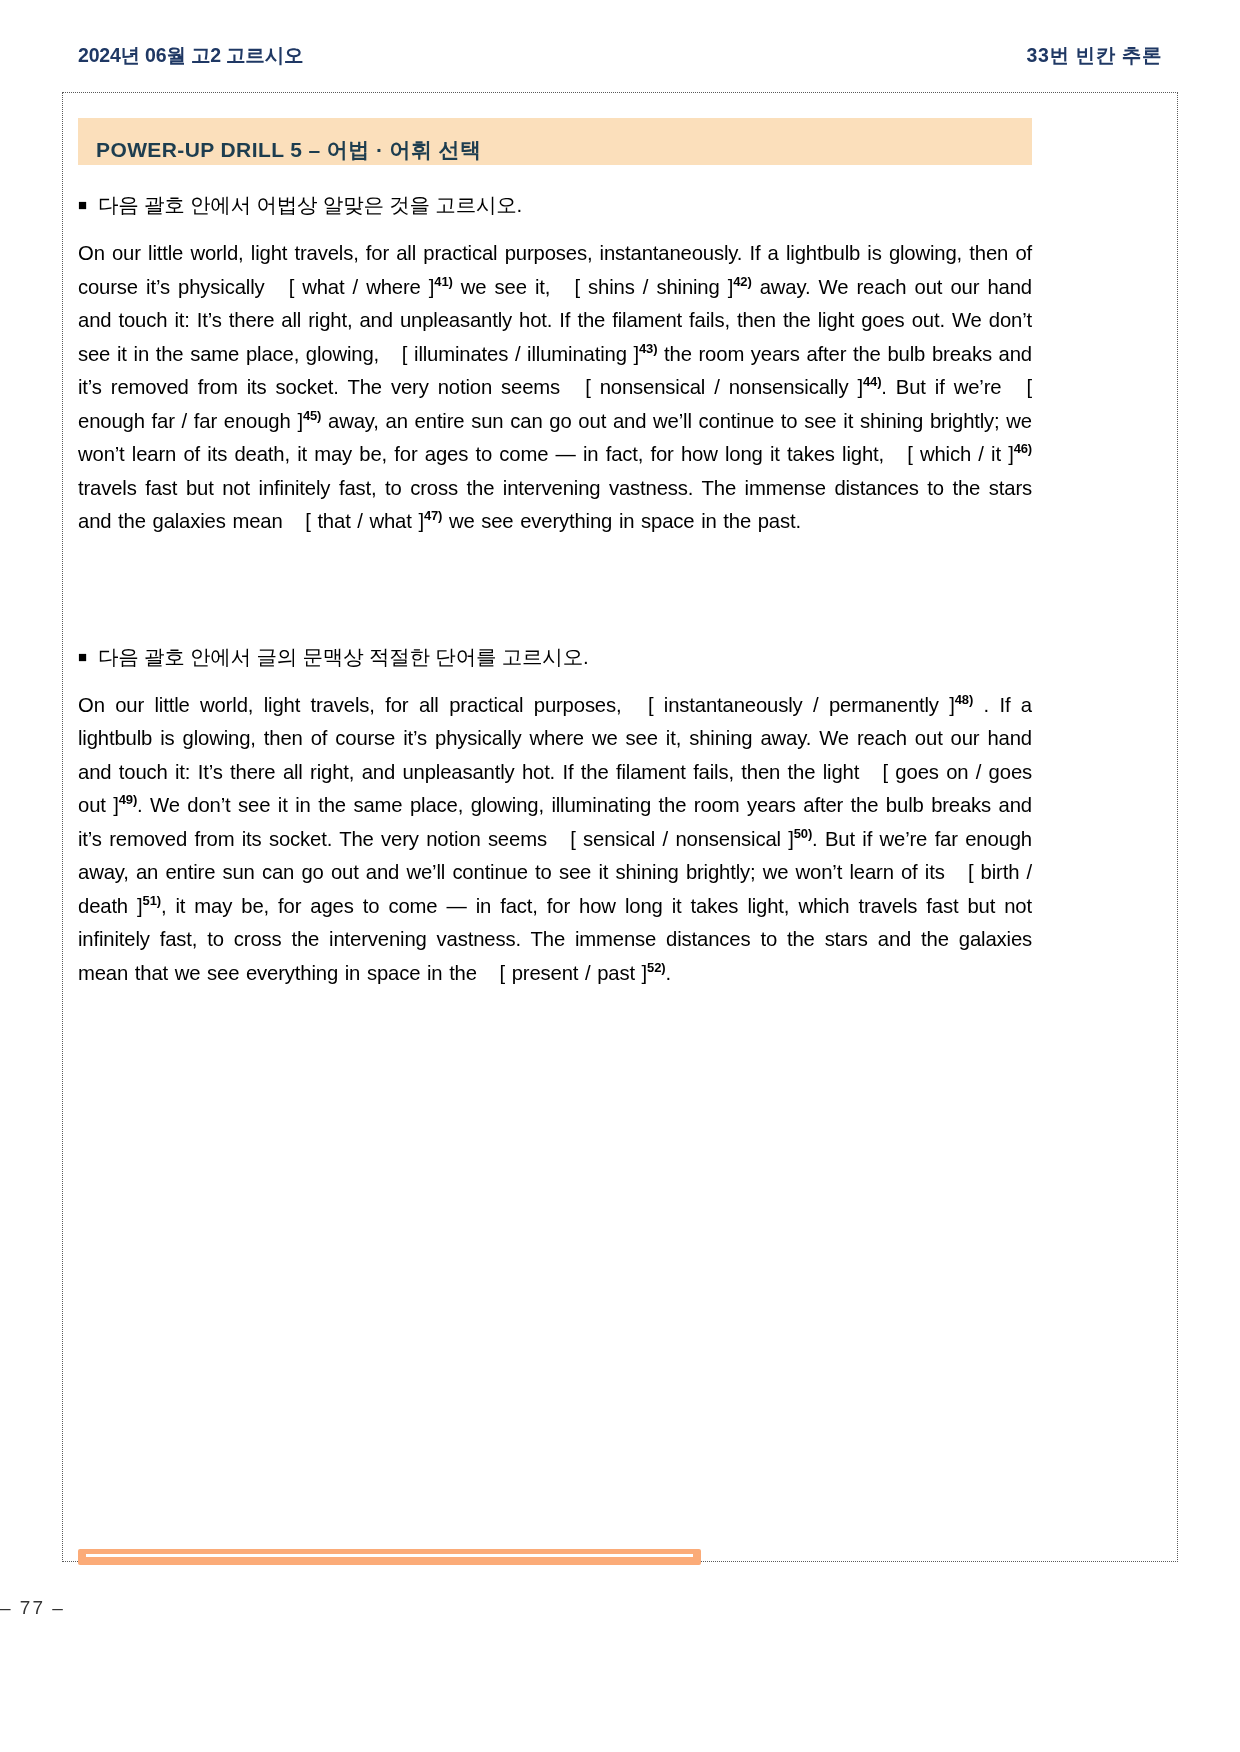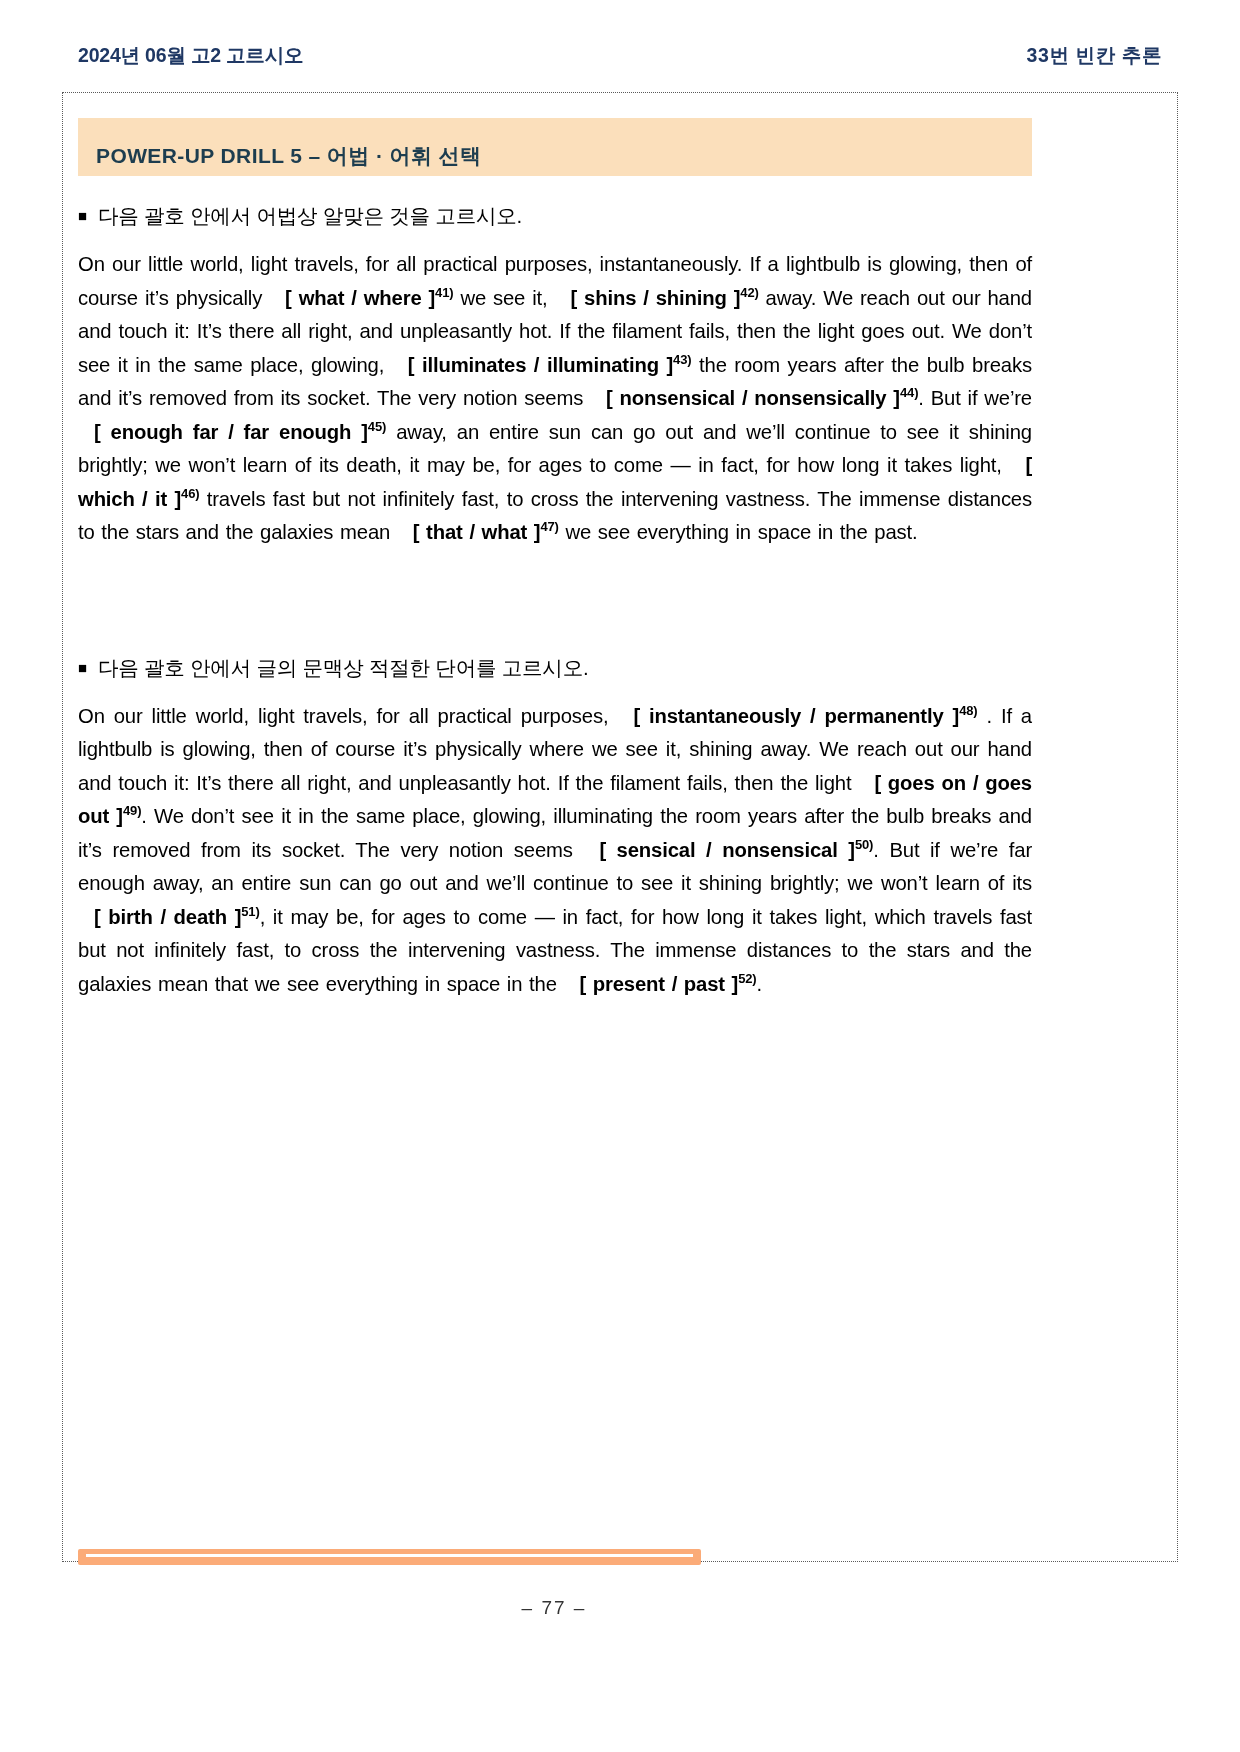--- a/index.html
+++ b/index.html
@@ -50,21 +50,21 @@
   .content {
     position: absolute;
     left: 78px;
     top: 118px;
     width: 954px;
   }
 
   
   .drill-band {
     background: #fbdfbb;
-    height: 58px;
+    height: 47px;
     display: flex;
     align-items: center;
     padding: 17px 0 0 18px;
     box-sizing: border-box;
     margin-bottom: 26px;
   }
   .drill-band .drill-title {
     font-size: 21px;
     font-weight: 700;
     color: #1d3d4f;
@@ -92,21 +92,21 @@
   
   .passage {
     font-size: 20.3px;
     line-height: 33.5px;
     text-align: justify;
     text-justify: inter-word;
     letter-spacing: -0.15px;
     margin: 0;
     word-spacing: 1.2px;
   }
-  .passage b { font-weight: 700; padding-left: 16px; }
+  .passage b { font-weight: 400; padding-left: 16px; }
   .passage sup {
     font-size: 13px;
     font-weight: 700;
     vertical-align: super;
     line-height: 0;
     margin-top: 8px;
   }
 
   .gap-block { height: 104px; }
 
@@ -128,21 +128,21 @@
     top: 5px;
     height: 2.5px;
     background: #ffffff;
   }
 
   .page-number {
     position: absolute;
     top: 1597px;
     left: 0;
     width: 1108px;
-    text-align: center;
+    text-align: left;
     font-size: 19px;
     color: #333;
     letter-spacing: 2px;
   }
 </style>
 </head>
 <body>
 
 <div class="runhead">
   <div class="left">2024년 06월 고2 고르시오</div>

